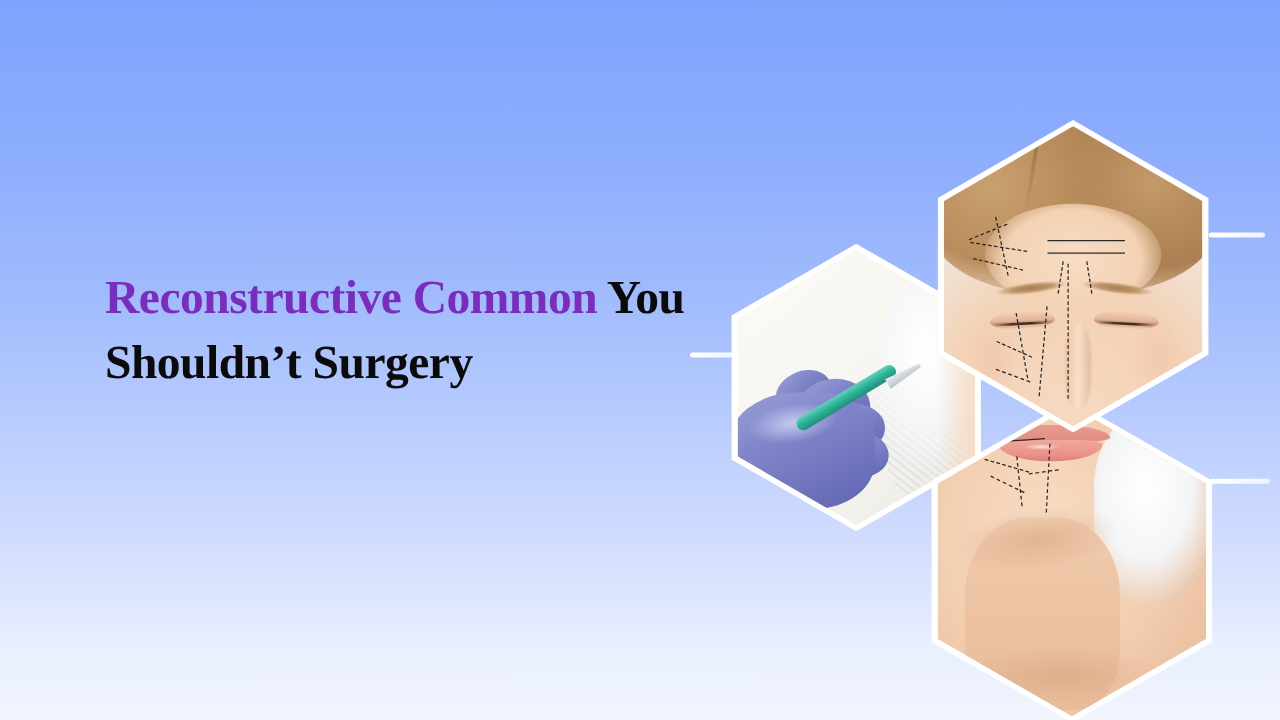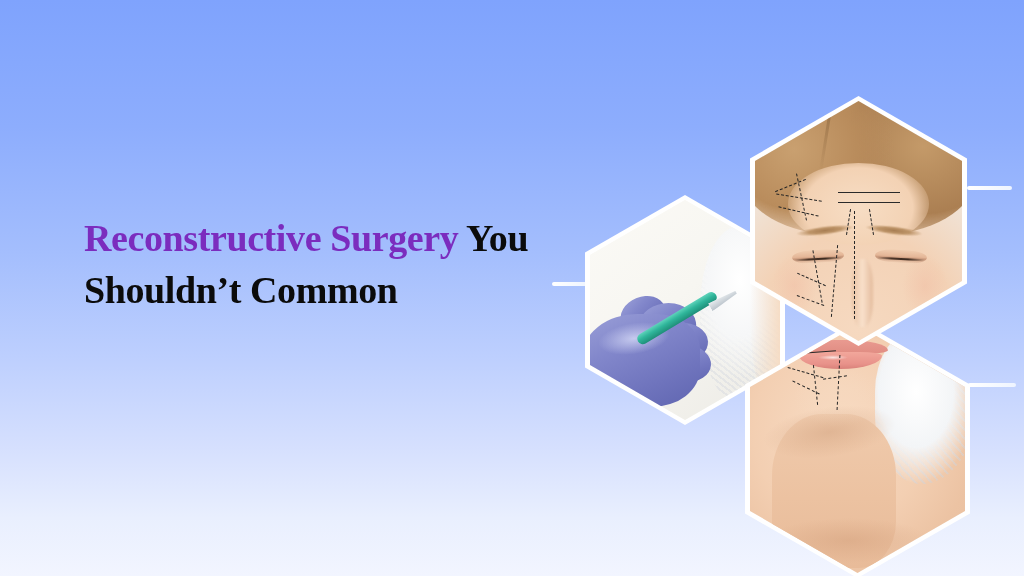--- a/index.html
+++ b/index.html
@@ -193,22 +193,22 @@
       repeating-linear-gradient(48deg,rgba(206,212,220,.45) 0 2px,rgba(255,255,255,0) 2px 6px);
     border-radius:40% 35% 55% 45%;
   }
 </style>
 </head>
 <body>
 
 <div id="stage">
 
   <div id="headline">
-    <span class="l"><span class="accent">Reconstructive Surgery</span><span> You</span></span>
-    <span class="l">Shouldn’t Common</span>
+    <span class="l"><span class="accent">Reconstructive Common</span><span> You</span></span>
+    <span class="l">Shouldn’t Surgery</span>
   </div>
 
   <div id="collage">
 
     <div class="conn" id="conn-left"></div>
     <div class="conn" id="conn-top-right"></div>
     <div class="conn" id="conn-bot-right"></div>
 
     <div class="hex" id="hex-left">
       <div class="inner">

